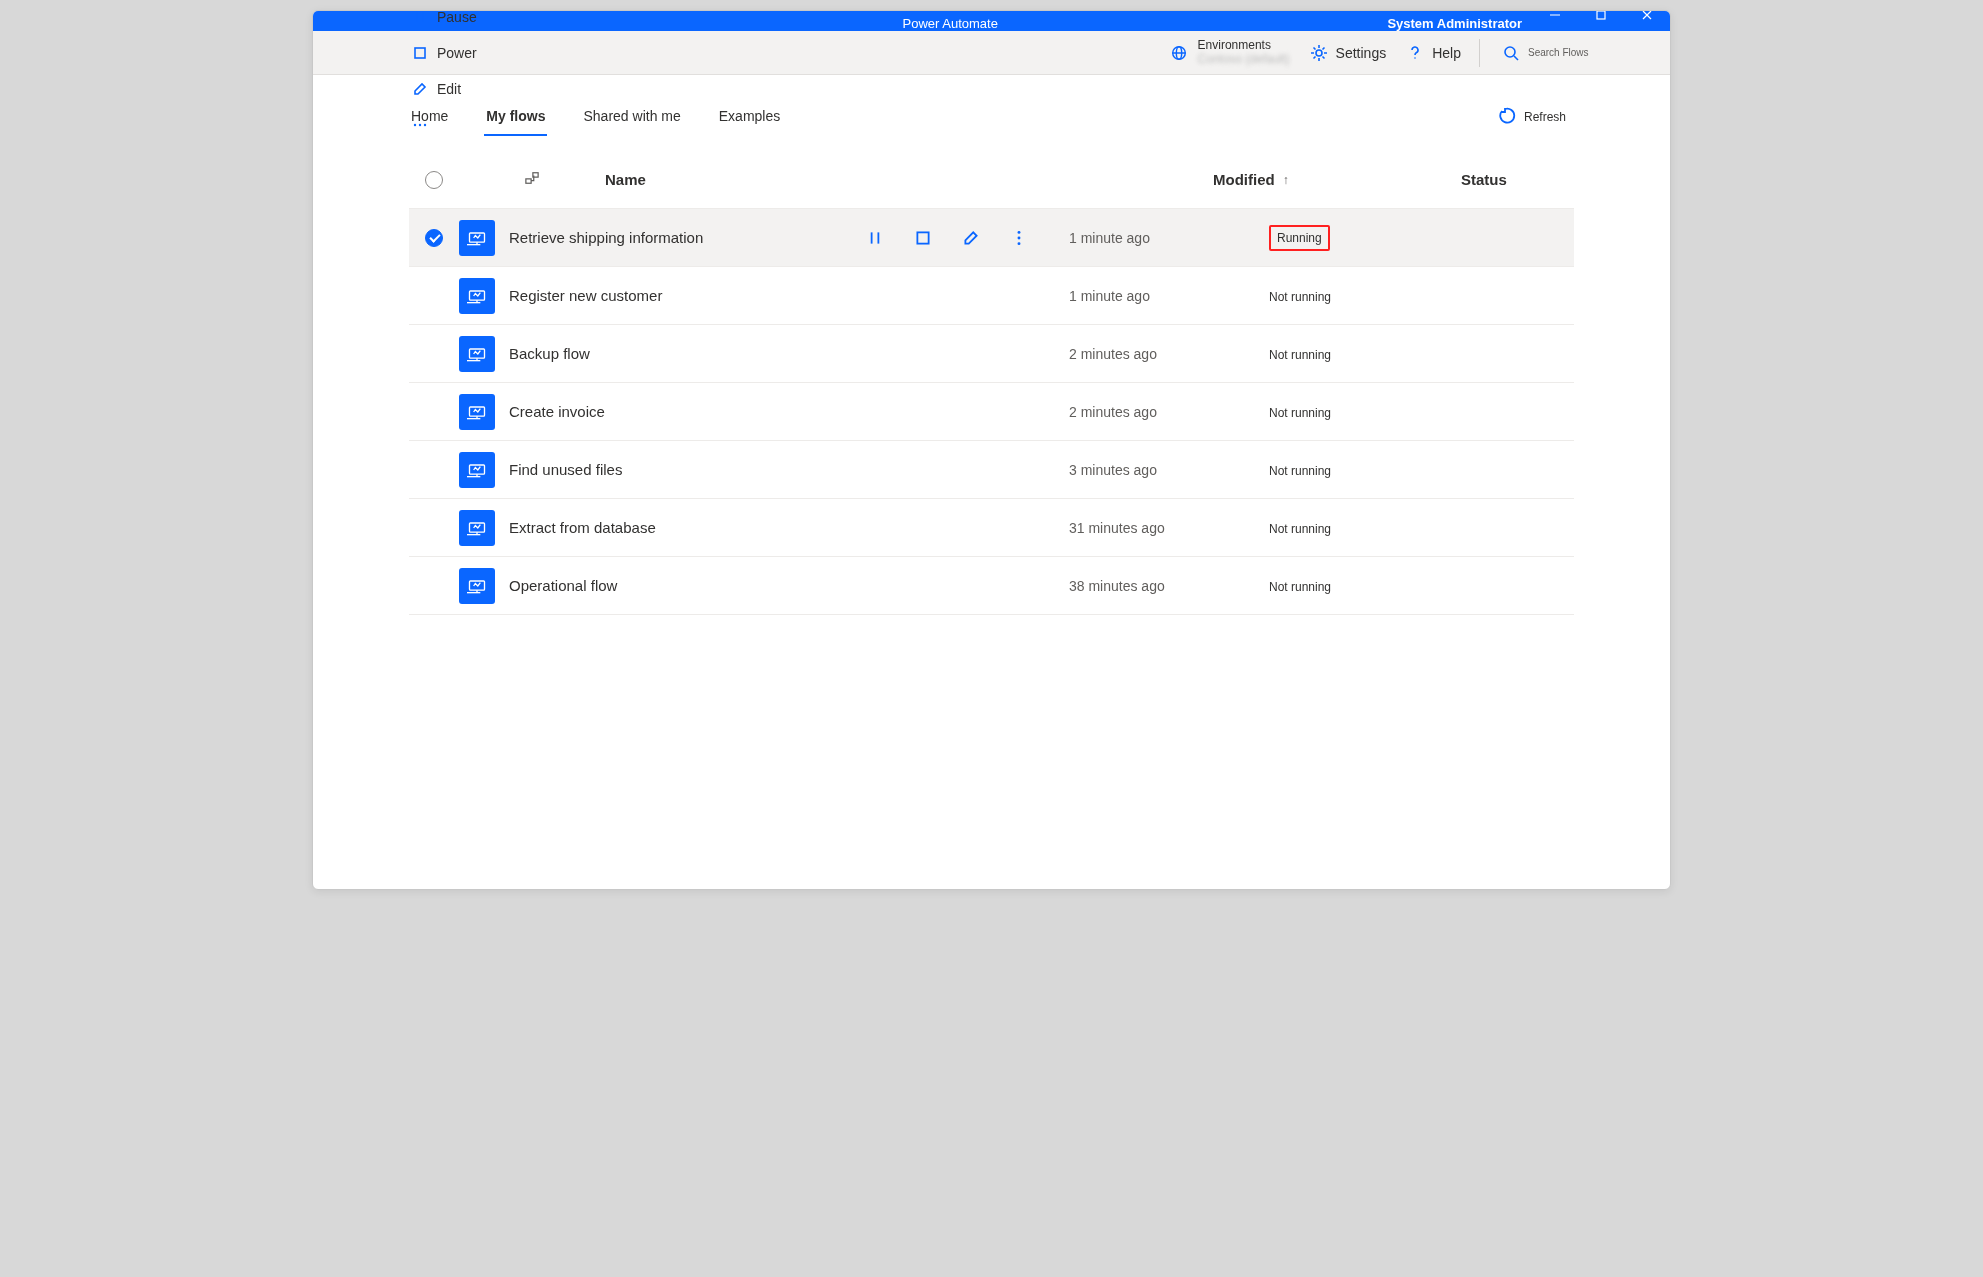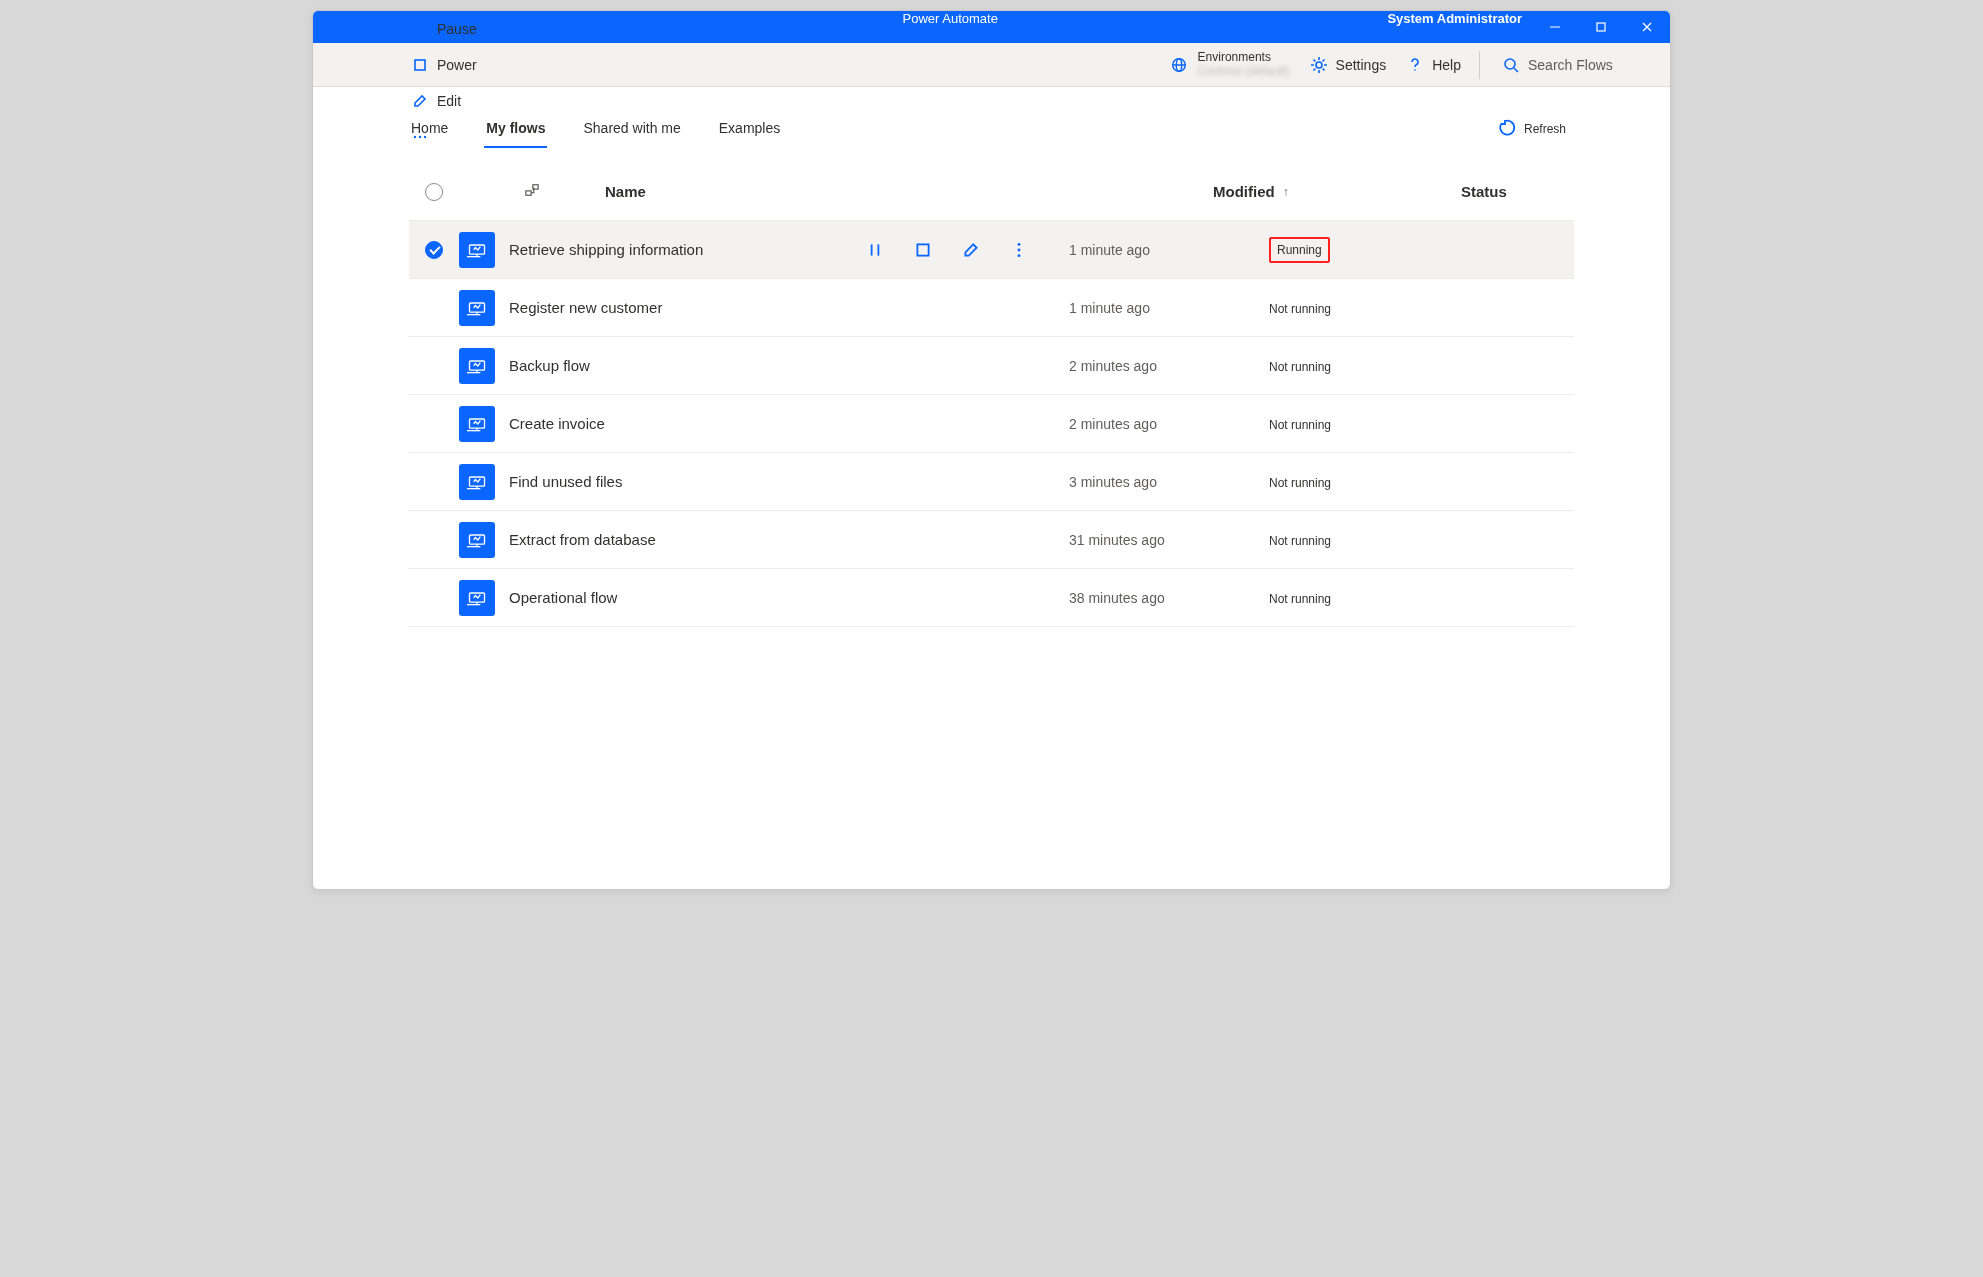--- a/index.html
+++ b/index.html
@@ -11,25 +11,25 @@
     background: #fff;
     border: 1px solid #c8c8c8;
     border-radius: 6px;
     overflow: hidden;
     display: flex;
     flex-direction: column;
     box-shadow: 0 2px 8px rgba(0,0,0,0.08);
   }
   
   .titlebar {
-    height: 32px;
+    height: 20px;
     background: #0a66ff;
     color: #fff;
     display: flex;
-    align-items: flex-start;
+    align-items: flex-end;
     font-size: 13px;
   }
   .titlebar .title-center {
     flex: 1;
     text-align: center;
     font-weight: 400;
   }
   .titlebar .user {
     font-weight: 600;
     padding-right: 10px;
@@ -63,21 +63,21 @@
   }
   .cmd-icon { display:inline-flex; width:18px; height:18px; align-items:center; justify-content:center; color:#0a66ff; }
   .cmd-icon svg { stroke:currentColor; fill:none; stroke-width:1.6; }
   .divider-v { width:1px; height:28px; background:#d2d0ce; margin:0 8px; }
   .env-block { display:flex; align-items:center; gap:10px; padding:0 10px; cursor:pointer; }
   .env-text { display:flex; flex-direction:column; line-height:1.1; }
   .env-label { font-size:12px; color:#323130; }
   .env-name { font-size:12px; color:#bdbdbd; filter: blur(2px); user-select:none; }
   .search-wrap { display:flex; align-items:center; gap:8px; padding:0 14px; color:#605e5c; cursor:text; }
   .search-wrap input {
-    border:none; background:transparent; outline:none; font-size:14px; color:#323130; width:120px;
+    border:none; background:transparent; outline:none; font-size:10px; color:#323130; width:120px;
   }
   .search-wrap input::placeholder { color:#605e5c; }
 
   
   .content { flex:1; overflow:auto; padding: 20px 96px 40px 96px; position:relative; }
   .tabs-row { display:flex; align-items:center; height:44px; }
   .tabs { display:flex; gap:34px; font-size:14px; color:#323130; }
   .tab { padding:10px 2px; cursor:pointer; border-bottom:2px solid transparent; }
   .tab.active { font-weight:600; border-bottom:2px solid #0a66ff; color:#323130; }
   .refresh-btn { margin-left:auto; display:flex; align-items:center; gap:8px; color:#323130; font-size:12px; cursor:pointer; padding:6px 8px; }

